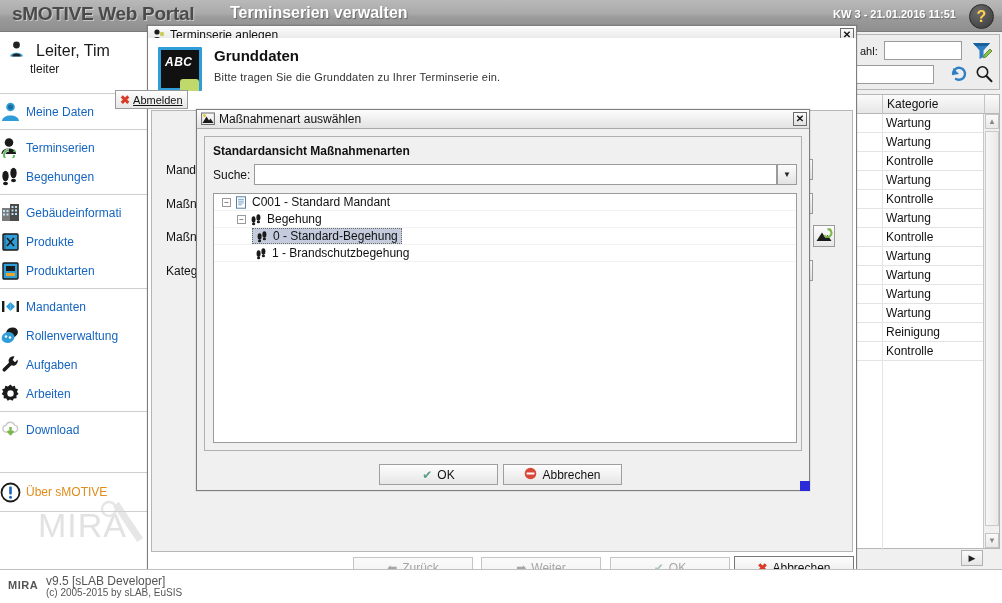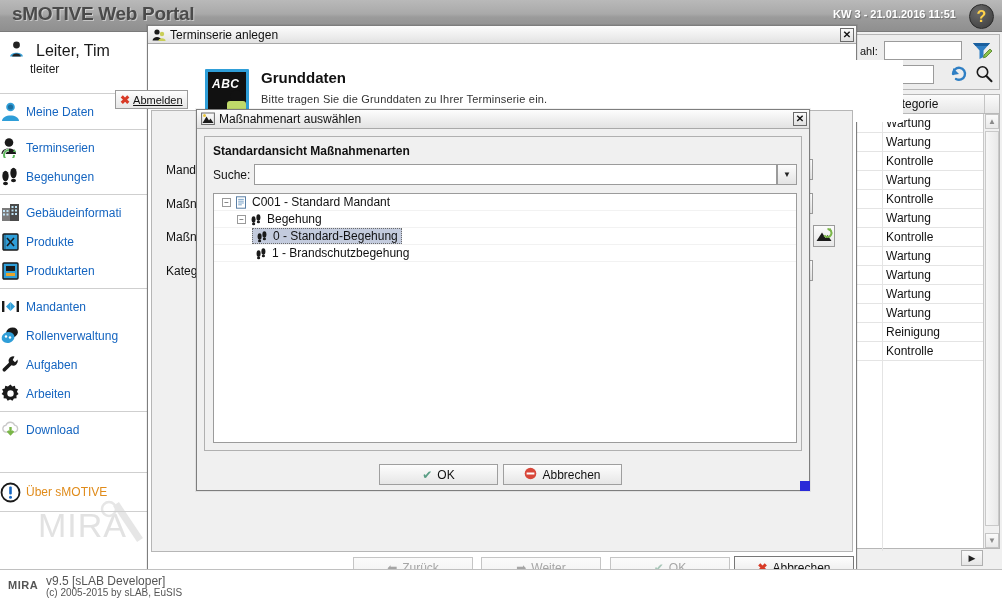--- a/index.html
+++ b/index.html
@@ -155,21 +155,21 @@
   }
   .dlg-title .t-ico { position:absolute; left:4px; top:2px; width:14px; height:14px; }
   .dlg-title .t-text { position:absolute; left:22px; top:2px; font-size:12px; color:#111; }
   .dlg-title .t-close {
     position:absolute; right:2px; top:2px; width:14px; height:14px;
     border:1px solid #6a6a6a; background:linear-gradient(to bottom,#fbfbfb,#e0e0e0);
     font-size:10px; font-weight:bold; text-align:center; line-height:12px; color:#111; cursor:pointer;
   }
 
   #wizard { left:147px; top:25px; width:710px; height:554px; background:#ffffff; }
-  .wiz-head { position:absolute; left:0; top:34px; width:708px; height:62px; background:#fff;margin-left:47px; }
+  .wiz-head { position:absolute; left:0; top:12px; width:708px; height:62px; background:#fff; }
   .wiz-head .hico {
     position:absolute; left:10px; top:9px; width:44px; height:44px;
     border:3px solid #2f9ed8; background:#111; border-radius:1px;
   }
   .wiz-head .hico .abc {
     position:absolute; left:4px; top:5px; font-size:12px; font-weight:bold;
     color:#fff; font-style:italic; letter-spacing:0.5px;
   }
   .wiz-head .hico .pers-h { position:absolute; left:22px; top:18px; width:13px; height:13px; border-radius:50%; background:#111; }
   .wiz-head .hico .pers-b { position:absolute; left:19px; top:29px; width:19px; height:12px; background:#bfd96a; border-radius:3px 3px 0 0; }
@@ -230,20 +230,21 @@
 
   .foot-ico { width:13px; height:13px; display:inline-block; vertical-align:middle; }
 </style>
 </head>
 <body>
 
 <div id="root">
 
   <div class="app-header">
     <div class="app-logo">sMOTIVE Web Portal</div>
+    <div class="app-title">Terminserien verwalten</div>
     <div class="app-datetime">KW 3 - 21.01.2016 11:51</div>
     <div class="help-btn">?</div>
   </div>
 
   <div class="sidebar">
 
     <div class="user-block">
       <span class="user-icon">
         <svg width="15" height="16" viewBox="0 0 15 16">
           <circle cx="7.5" cy="4" r="3.4" fill="#222"></circle>

